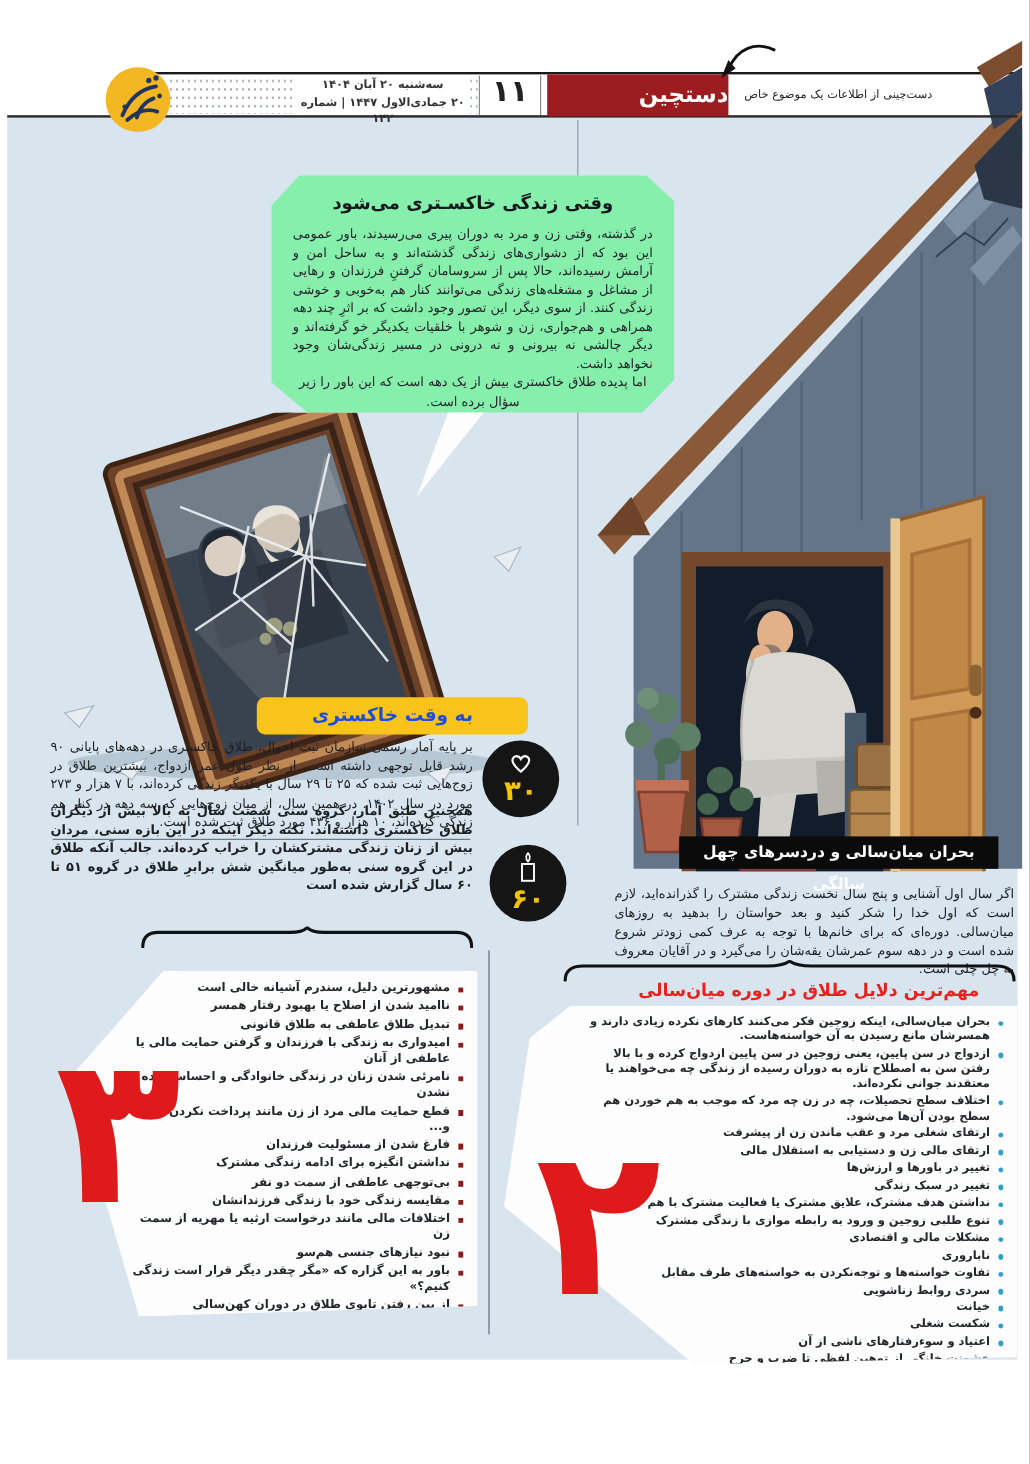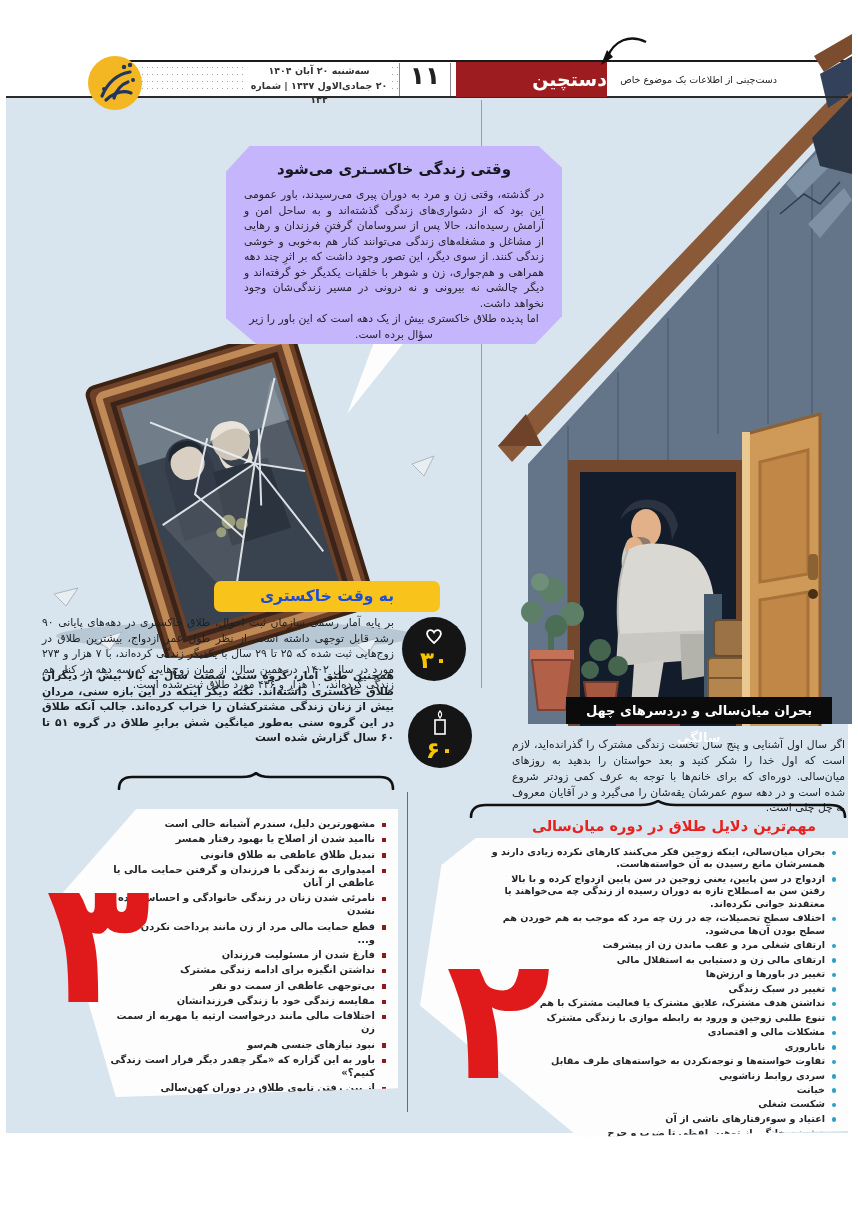--- a/index.html
+++ b/index.html
@@ -24,21 +24,21 @@
   .tagline    { left:602px; top:62px; width:175px; height:35px; font-size:9.5px; color:#222;
                 text-align:right; line-height:35px; }
   .hdr-arrow  { left:596px; top:36px; width:56px; height:32px; z-index:9;}
 
   
   .content-bg { left:6px; top:97px; width:842px; height:1036px; background:#d8e4ee; }
   .rule-a     { left:481px; top:100px; width:1px; height:588px; background:#90a0ae; }
   .rule-b     { left:407px; top:792px; width:1px; height:320px; background:#5d6d7b; }
 
   
-  .bubble { left:226px; top:146px; width:336px; height:198px; background:#c4b5fd; z-index:4;
+  .bubble { left:226px; top:146px; width:336px; height:198px; background:#86efac; z-index:4;
             clip-path:polygon(7% 0,93% 0,100% 11%,100% 86%,92% 100%,9% 100%,0 87%,0 13%);
             padding:14px 18px 8px 18px; }
   .bubble h1 { font-size:15px; color:#15191d; text-align:center; margin-bottom:9px; font-weight:bold;}
   .bubble p  { font-size:10.8px; color:#23262a; line-height:1.44; text-align:justify; }
   .bubble p.center { text-align:center; }
   .bubble-tail { left:346px; top:340px; width:60px; height:74px; background:#fdfdfd; z-index:3;
                  clip-path:polygon(48% 0,100% 0,2% 100%); }
 
   
   .scene  { left:468px; top:34px;  width:384px; height:692px; z-index:1; }

